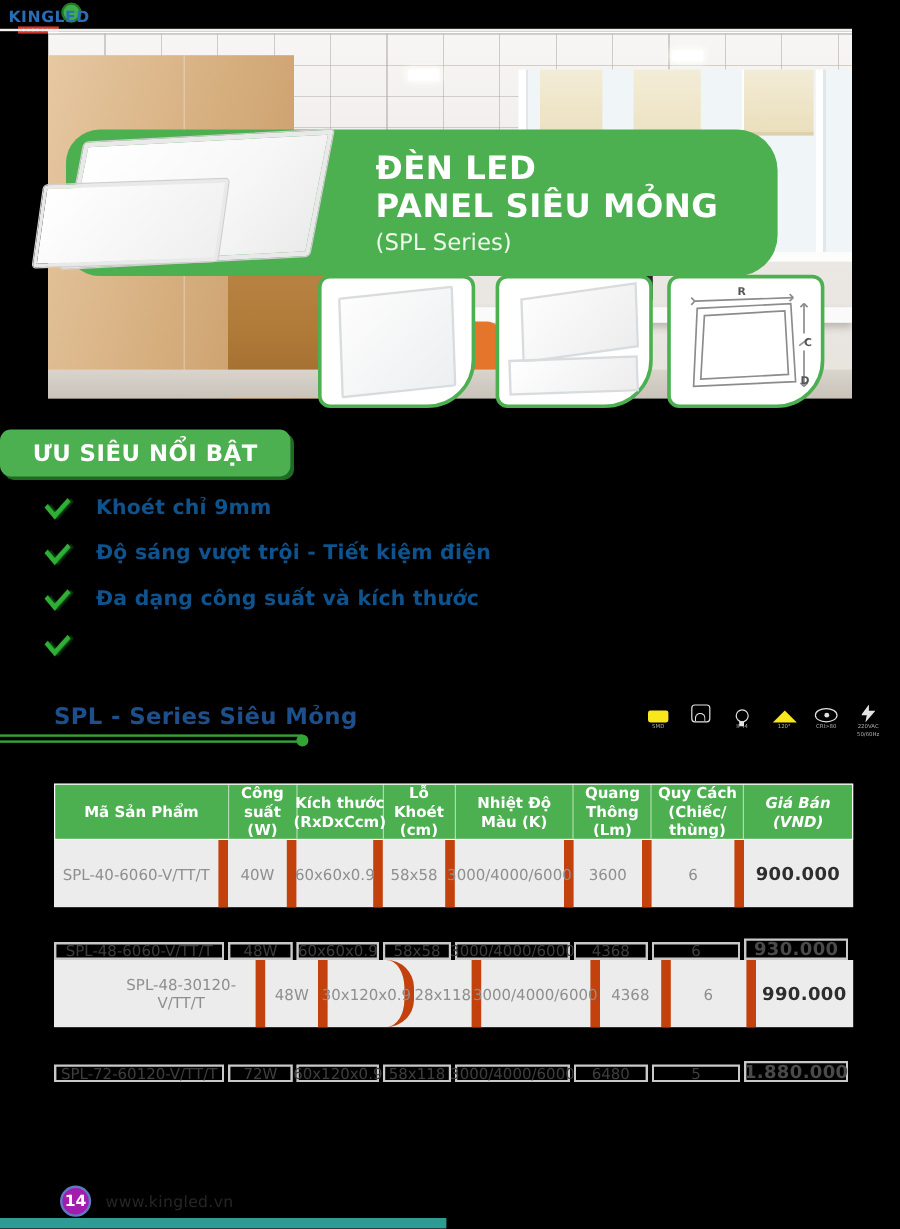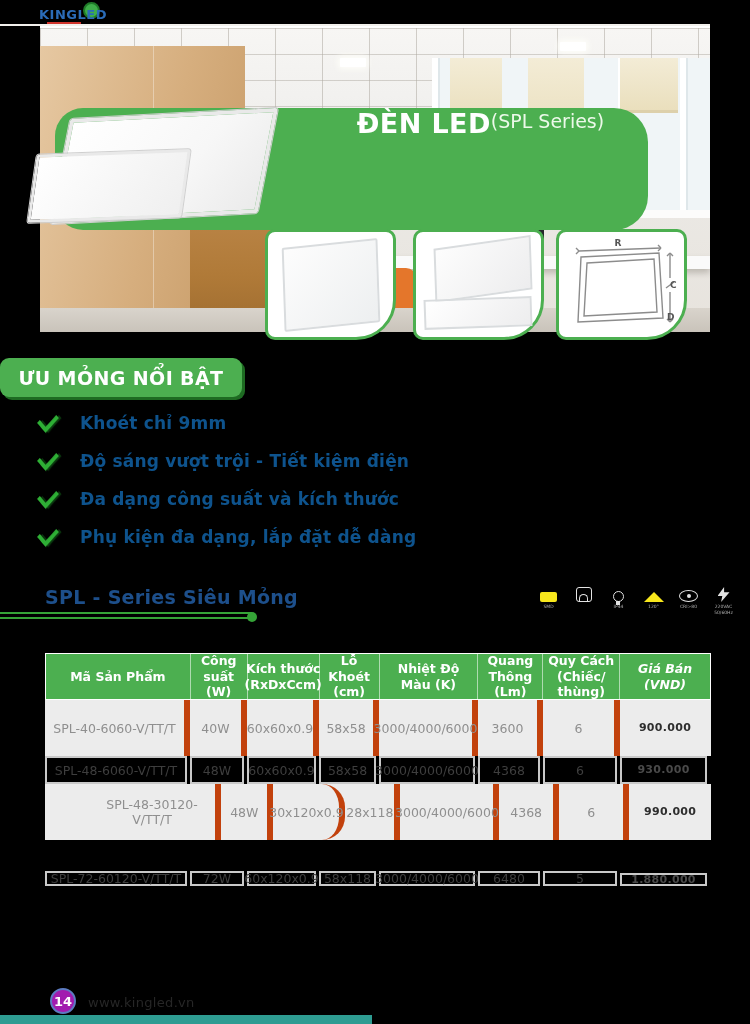--- a/index.html
+++ b/index.html
@@ -1,20 +1,20 @@
 <!DOCTYPE html>
 <html><head>
 <meta charset="utf-8">
 <style>
   html,body{margin:0;padding:0;background:#000;}
   #page{position:relative;width:750px;height:1024px;background:#000;overflow:hidden;
         font-family:"DejaVu Sans","Liberation Sans",sans-serif;}
 
   
-  .logo{position:absolute;left:39px;top:3px;width:120px;height:24px;}
+  .logo{position:absolute;left:7px;top:3px;width:120px;height:24px;}
   .logo-text{position:absolute;left:0;top:4px;font-size:13px;font-weight:800;color:#2B6CB8;letter-spacing:.5px;}
   .logo-dot{position:absolute;left:44px;top:-1px;width:13px;height:13px;border-radius:50%;
             background:#3FAE49;border:2px solid #1F7A28;}
   .logo-bar{position:absolute;left:8px;top:19px;width:34px;height:6px;background:#D0342C;
             background-image:repeating-linear-gradient(90deg,rgba(255,255,255,.9) 0 1px,transparent 1px 4px);
             background-size:26px 2px;background-position:4px 2px;background-repeat:no-repeat;}
   .top-line{position:absolute;left:0;top:24px;width:710px;height:2px;background:#f2f0ec;}
 
   
   .photo{position:absolute;left:40px;top:26px;width:670px;height:304px;overflow:hidden;z-index:1;
@@ -38,21 +38,21 @@
   .monitor{position:absolute;width:34px;height:23px;background:#24262a;border-radius:2px;}
   .monitor::after{content:"";position:absolute;left:13px;top:23px;width:8px;height:6px;background:#3a3d42;}
   .chairO{position:absolute;left:330px;top:240px;width:46px;height:58px;background:#e4762b;border-radius:10px 10px 4px 4px;}
   .divO{position:absolute;left:610px;top:214px;width:36px;height:72px;background:#e8833a;border-radius:3px;}
   .accT{position:absolute;left:543px;top:232px;width:32px;height:28px;background:#2f8f86;border-radius:4px;}
   .plant{position:absolute;left:296px;top:186px;width:26px;height:30px;background:#4a7d46;border-radius:50% 50% 40% 40%;}
   .floor{position:absolute;left:0;bottom:0;width:100%;height:24px;background:linear-gradient(180deg,#d9d4cc,#c9c3ba);}
 
   
   .banner{position:absolute;left:55px;top:108px;width:593px;height:122px;background:#4CAF50;
-          border-radius:28px 34px 34px 28px;z-index:3;display:flex;flex-direction:row;justify-content:center;
+          border-radius:28px 34px 34px 28px;z-index:3;display:flex;flex-direction:column;justify-content:center;
           padding-left:258px;box-sizing:border-box;}
   .banner .t1,.banner .t2{color:#fff;font-size:27px;font-weight:800;line-height:1.2;letter-spacing:.4px;}
   .banner .t3{color:#ecf9e9;font-size:19px;font-weight:400;margin-top:2px;}
   .panel-img{position:absolute;left:32px;top:112px;width:242px;height:110px;z-index:4;}
   .panel-back{position:absolute;right:6px;top:2px;width:200px;height:96px;border-radius:3px;
       background:linear-gradient(125deg,#ffffff 0%,#f7f7f7 60%,#ebebeb 100%);
       border:4px solid #e9e9e9;outline:1px solid #cfcfcf;transform:rotate(-3deg) skewX(-14deg);}
   .panel-front{position:absolute;left:0;top:40px;width:148px;height:62px;border-radius:3px;
       background:linear-gradient(125deg,#ffffff,#efefef);
       border:3px solid #e9e9e9;outline:1px solid #cfcfcf;transform:rotate(-2deg) skewX(-10deg);}
@@ -106,24 +106,24 @@
   .table{position:absolute;left:45px;top:653px;width:666px;}
   .thead{display:flex;background:#4CAF50;height:47px;border:1px solid #fff;box-sizing:border-box;}
   .hcell{display:flex;align-items:center;justify-content:center;text-align:center;color:#fff;
          font-size:12.5px;font-weight:bold;line-height:1.25;border-right:1px solid rgba(255,255,255,.55);
          box-sizing:border-box;padding:2px 3px;}
   .hcell:last-child{border-right:none;}
   .trow{display:flex;}
   .trow.light{background:#ECECEC;}
   .cell{display:flex;align-items:center;justify-content:center;text-align:center;
         font-size:12.5px;color:#8F8F8F;box-sizing:border-box;line-height:1.2;}
-  .light .cell{border-right:6px solid #c2410c;}
+  .light .cell{border-right:8px solid #c2410c;}
   .light .cell:last-child{border-right:none;}
   .dark .cell{box-shadow:inset 0 0 0 2px #C9C9C9;background:#000;color:#3E3E3E;}
-  .cell.price{font-weight:bold;color:#2E2E2E;font-size:11px;letter-spacing:.3px;}
+  .cell.price{font-weight:bold;color:#2E2E2E;font-size:15px;letter-spacing:.3px;}
   .dark .cell.price{color:#4A4A4A;}
 
   
   .page-badge{position:absolute;left:50px;top:988px;width:26px;height:26px;border-radius:50%;
               background:#a21caf;border:2px solid #5C7BC0;display:flex;align-items:center;justify-content:center;
               color:#fff;font-size:13px;font-weight:bold;box-sizing:border-box;}
   .site-url{position:absolute;left:88px;top:995px;font-size:13px;color:#262626;letter-spacing:.3px;}
   .bottom-bar{position:absolute;left:0;top:1015px;width:372px;height:9px;background:#2E9C92;}
 </style>
 </head>
@@ -155,20 +155,21 @@
     <div class="monitor" style="left:396px;top:202px;"></div>
     <div class="monitor" style="left:470px;top:200px;"></div>
     <div class="chairO"></div>
     <div class="divO"></div>
     <div class="accT"></div>
     <div class="floor"></div>
   </div>
 
   <div class="banner">
     <div class="t1">ĐÈN LED</div>
+    <div class="t2">PANEL SIÊU MỎNG</div>
     <div class="t3">(SPL Series)</div>
   </div>
   <div class="panel-img">
     <div class="panel-back"></div>
     <div class="panel-front"></div>
   </div>
 
   <div class="card" style="left:265px;">
     <div class="cpanel"></div>
   </div>
@@ -187,37 +188,36 @@
       <path d="M21,25 L88,21 L91,74 L18,78 Z"></path>
       <line x1="104" y1="15" x2="104" y2="40"></line>
       <line x1="104" y1="54" x2="104" y2="84"></line>
       <path d="M104,15 L101,18 M104,15 L107,18 M104,84 L101,81 M104,84 L107,81"></path>
       <path d="M100,50 L108,44"></path>
       <text x="104" y="50" text-anchor="start">C</text>
       <text x="101" y="82" text-anchor="start">D</text>
     </svg>
   </div>
 
-  <div class="pill">ƯU MỎNG NỔI BẬT</div>
+  <div class="pill">ƯU SIÊU NỔI BẬT</div>
   <div class="feature-list">
       <div class="feat">
         <span class="check"></span>
         <span class="feat-t">Khoét chỉ 9mm</span>
       </div>
       <div class="feat">
         <span class="check"></span>
         <span class="feat-t">Độ sáng vượt trội - Tiết kiệm điện</span>
       </div>
       <div class="feat">
         <span class="check"></span>
         <span class="feat-t">Đa dạng công suất và kích thước</span>
       </div>
       <div class="feat">
         <span class="check"></span>
-        <span class="feat-t">Phụ kiện đa dạng, lắp đặt dễ dàng</span>
       </div>
     </div>
 
   <div class="series-h">SPL - Series Siêu Mỏng</div>
   <div class="series-line">
       <span class="dot"></span>
     </div>
   <div class="icon-row">
       <div class="icn">
         <div class="gly">
@@ -272,21 +272,21 @@
         <div class="trow light" style="height: 56px;">
           <div class="cell" style="width: 145px;">SPL-40-6060-V/TT/T</div>
           <div class="cell" style="width: 57px;">40W</div>
           <div class="cell" style="width: 72px;">60x60x0.9</div>
           <div class="cell" style="width: 60px;">58x58</div>
           <div class="cell" style="width: 99px;">3000/4000/6000</div>
           <div class="cell" style="width: 65px;">3600</div>
           <div class="cell" style="width: 77px;">6</div>
           <div class="cell price" style="width: 90px;">900.000</div>
         </div>
-        <div class="trow dark" style="height: 28px;">
+        <div class="trow dark" style="height: 44px; align-items: flex-end;">
           <div class="cell" style="width: 142px; margin-right: 3px;">SPL-48-6060-V/TT/T</div>
           <div class="cell" style="width: 54px; margin-right: 3px;">48W</div>
           <div class="cell" style="width: 69px; margin-right: 3px;">60x60x0.9</div>
           <div class="cell" style="width: 57px; margin-right: 3px;">58x58</div>
           <div class="cell" style="width: 96px; margin-right: 3px;">3000/4000/6000</div>
           <div class="cell" style="width: 62px; margin-right: 3px;">4368</div>
           <div class="cell" style="width: 74px; margin-right: 3px;">6</div>
           <div class="cell price" style="width: 87px;">930.000</div>
         </div>
         <div class="trow light" style="height: 56px;">

